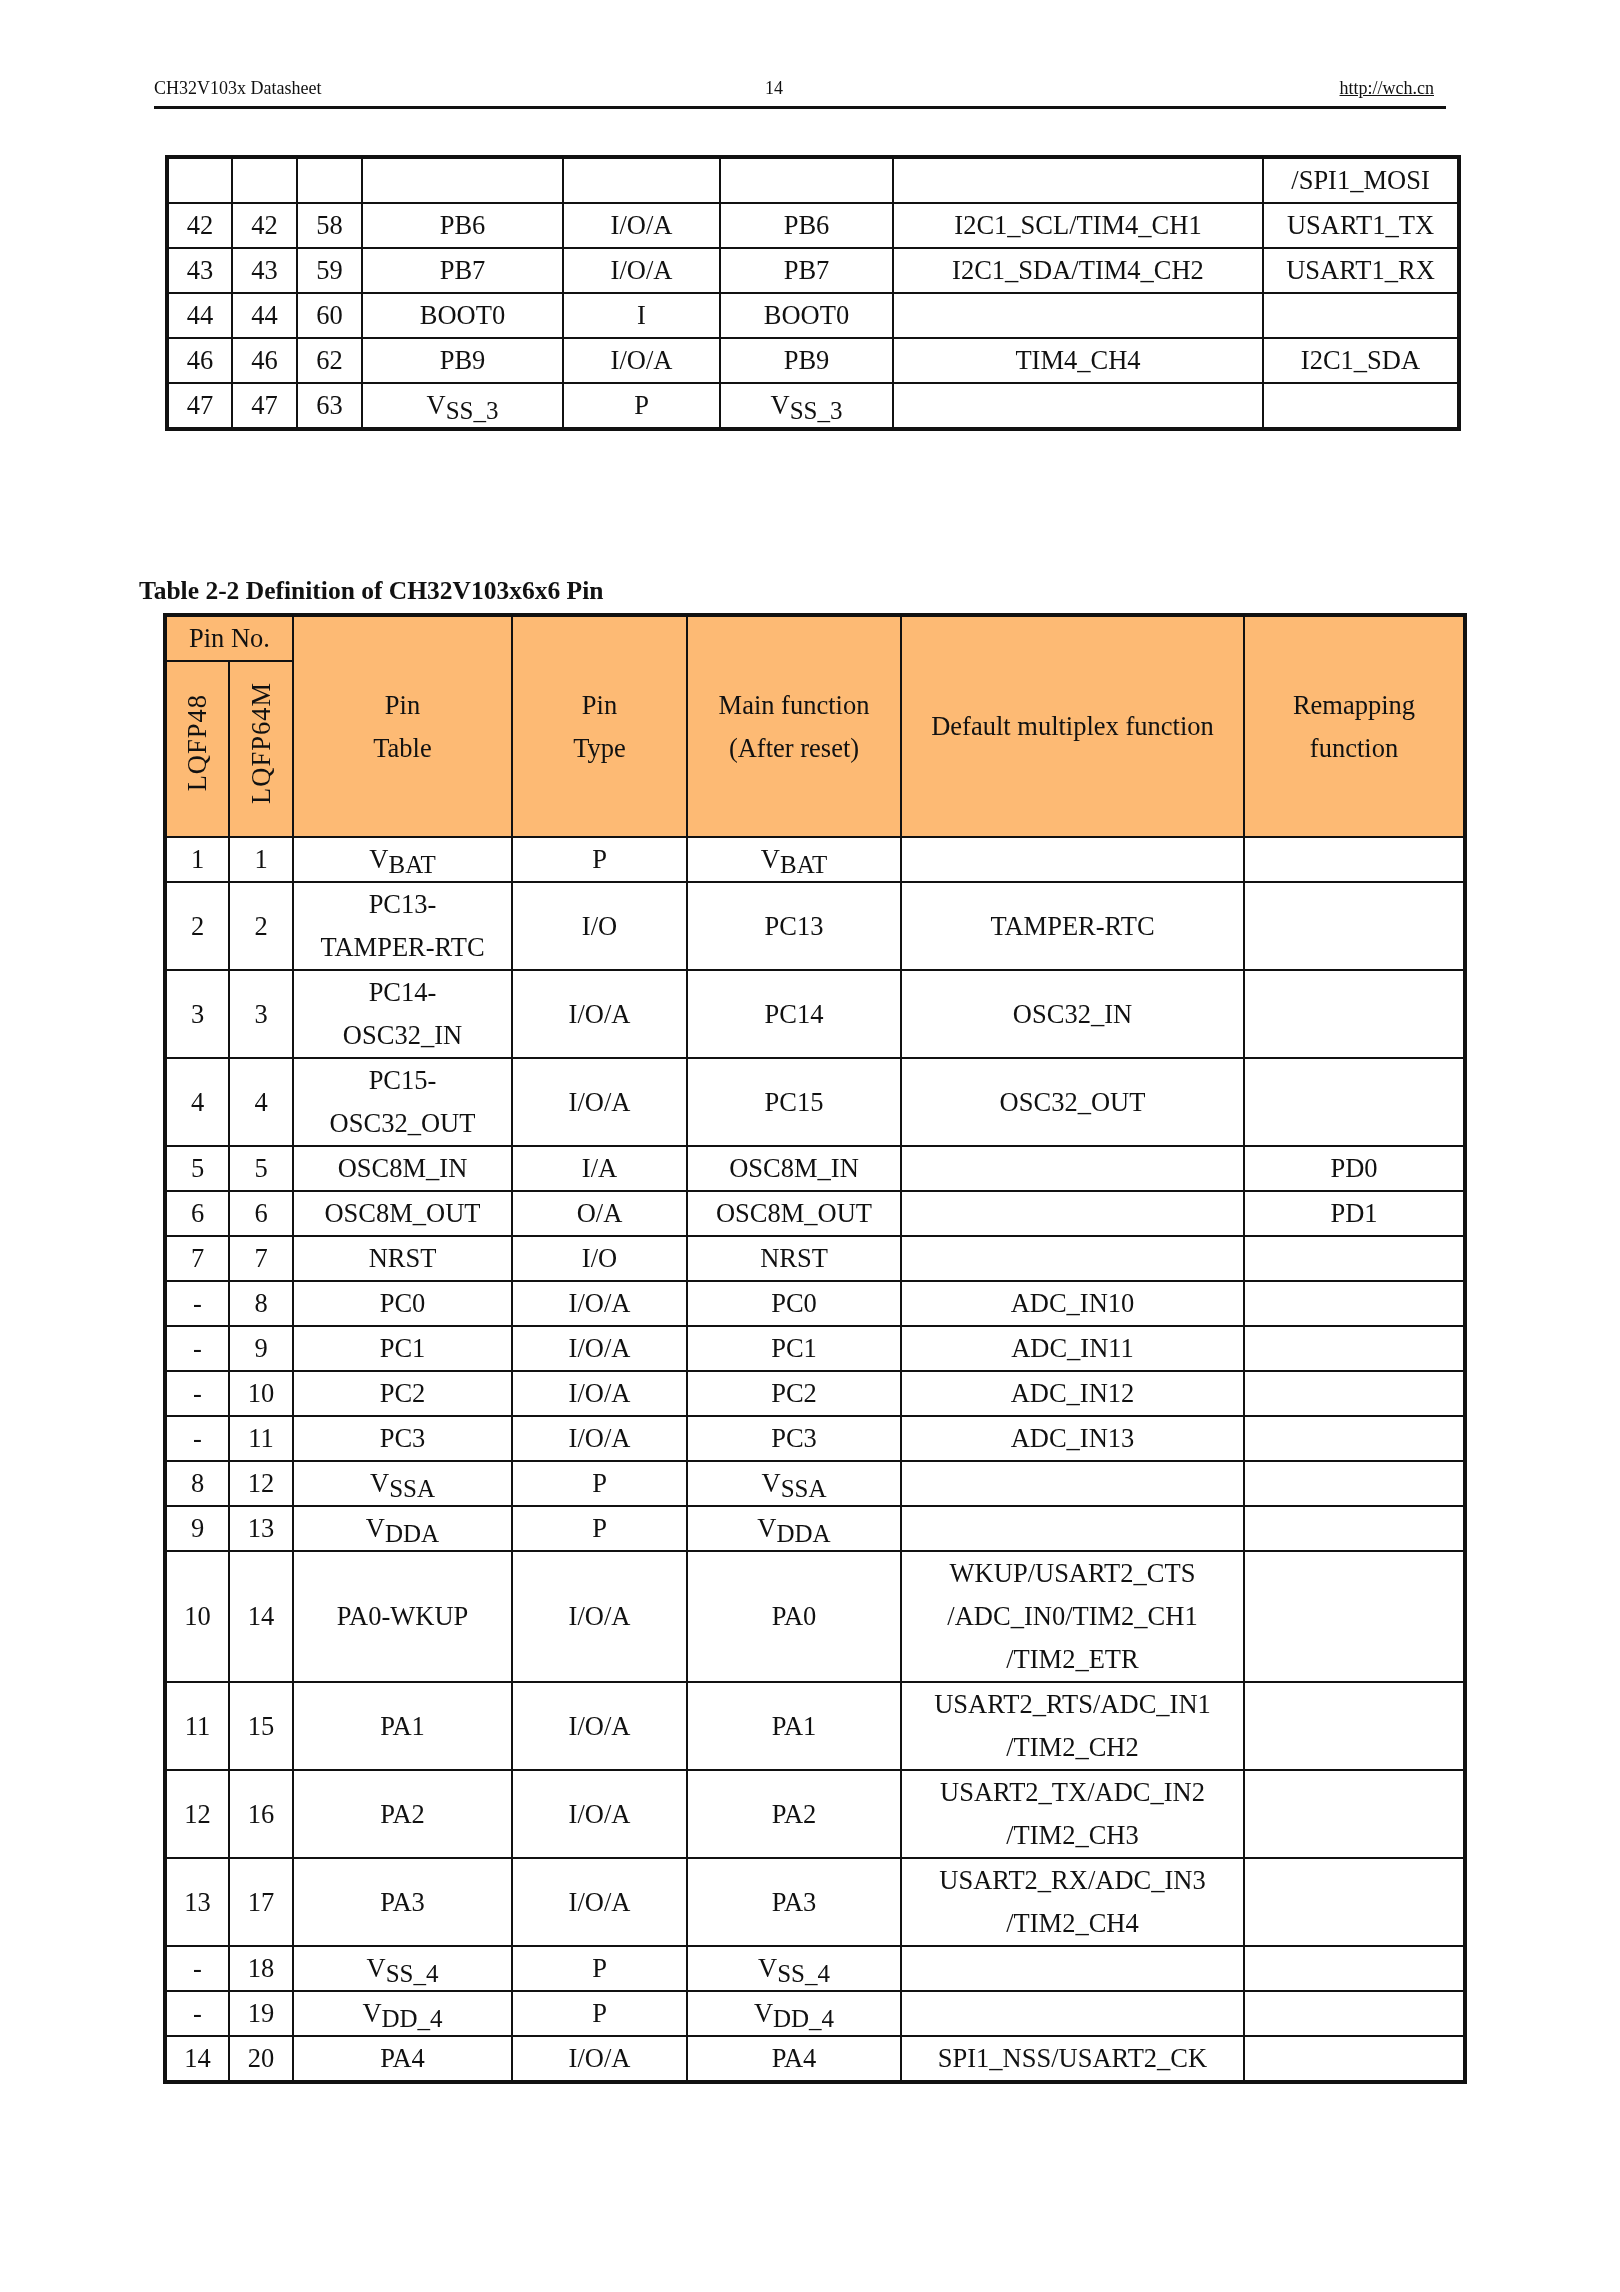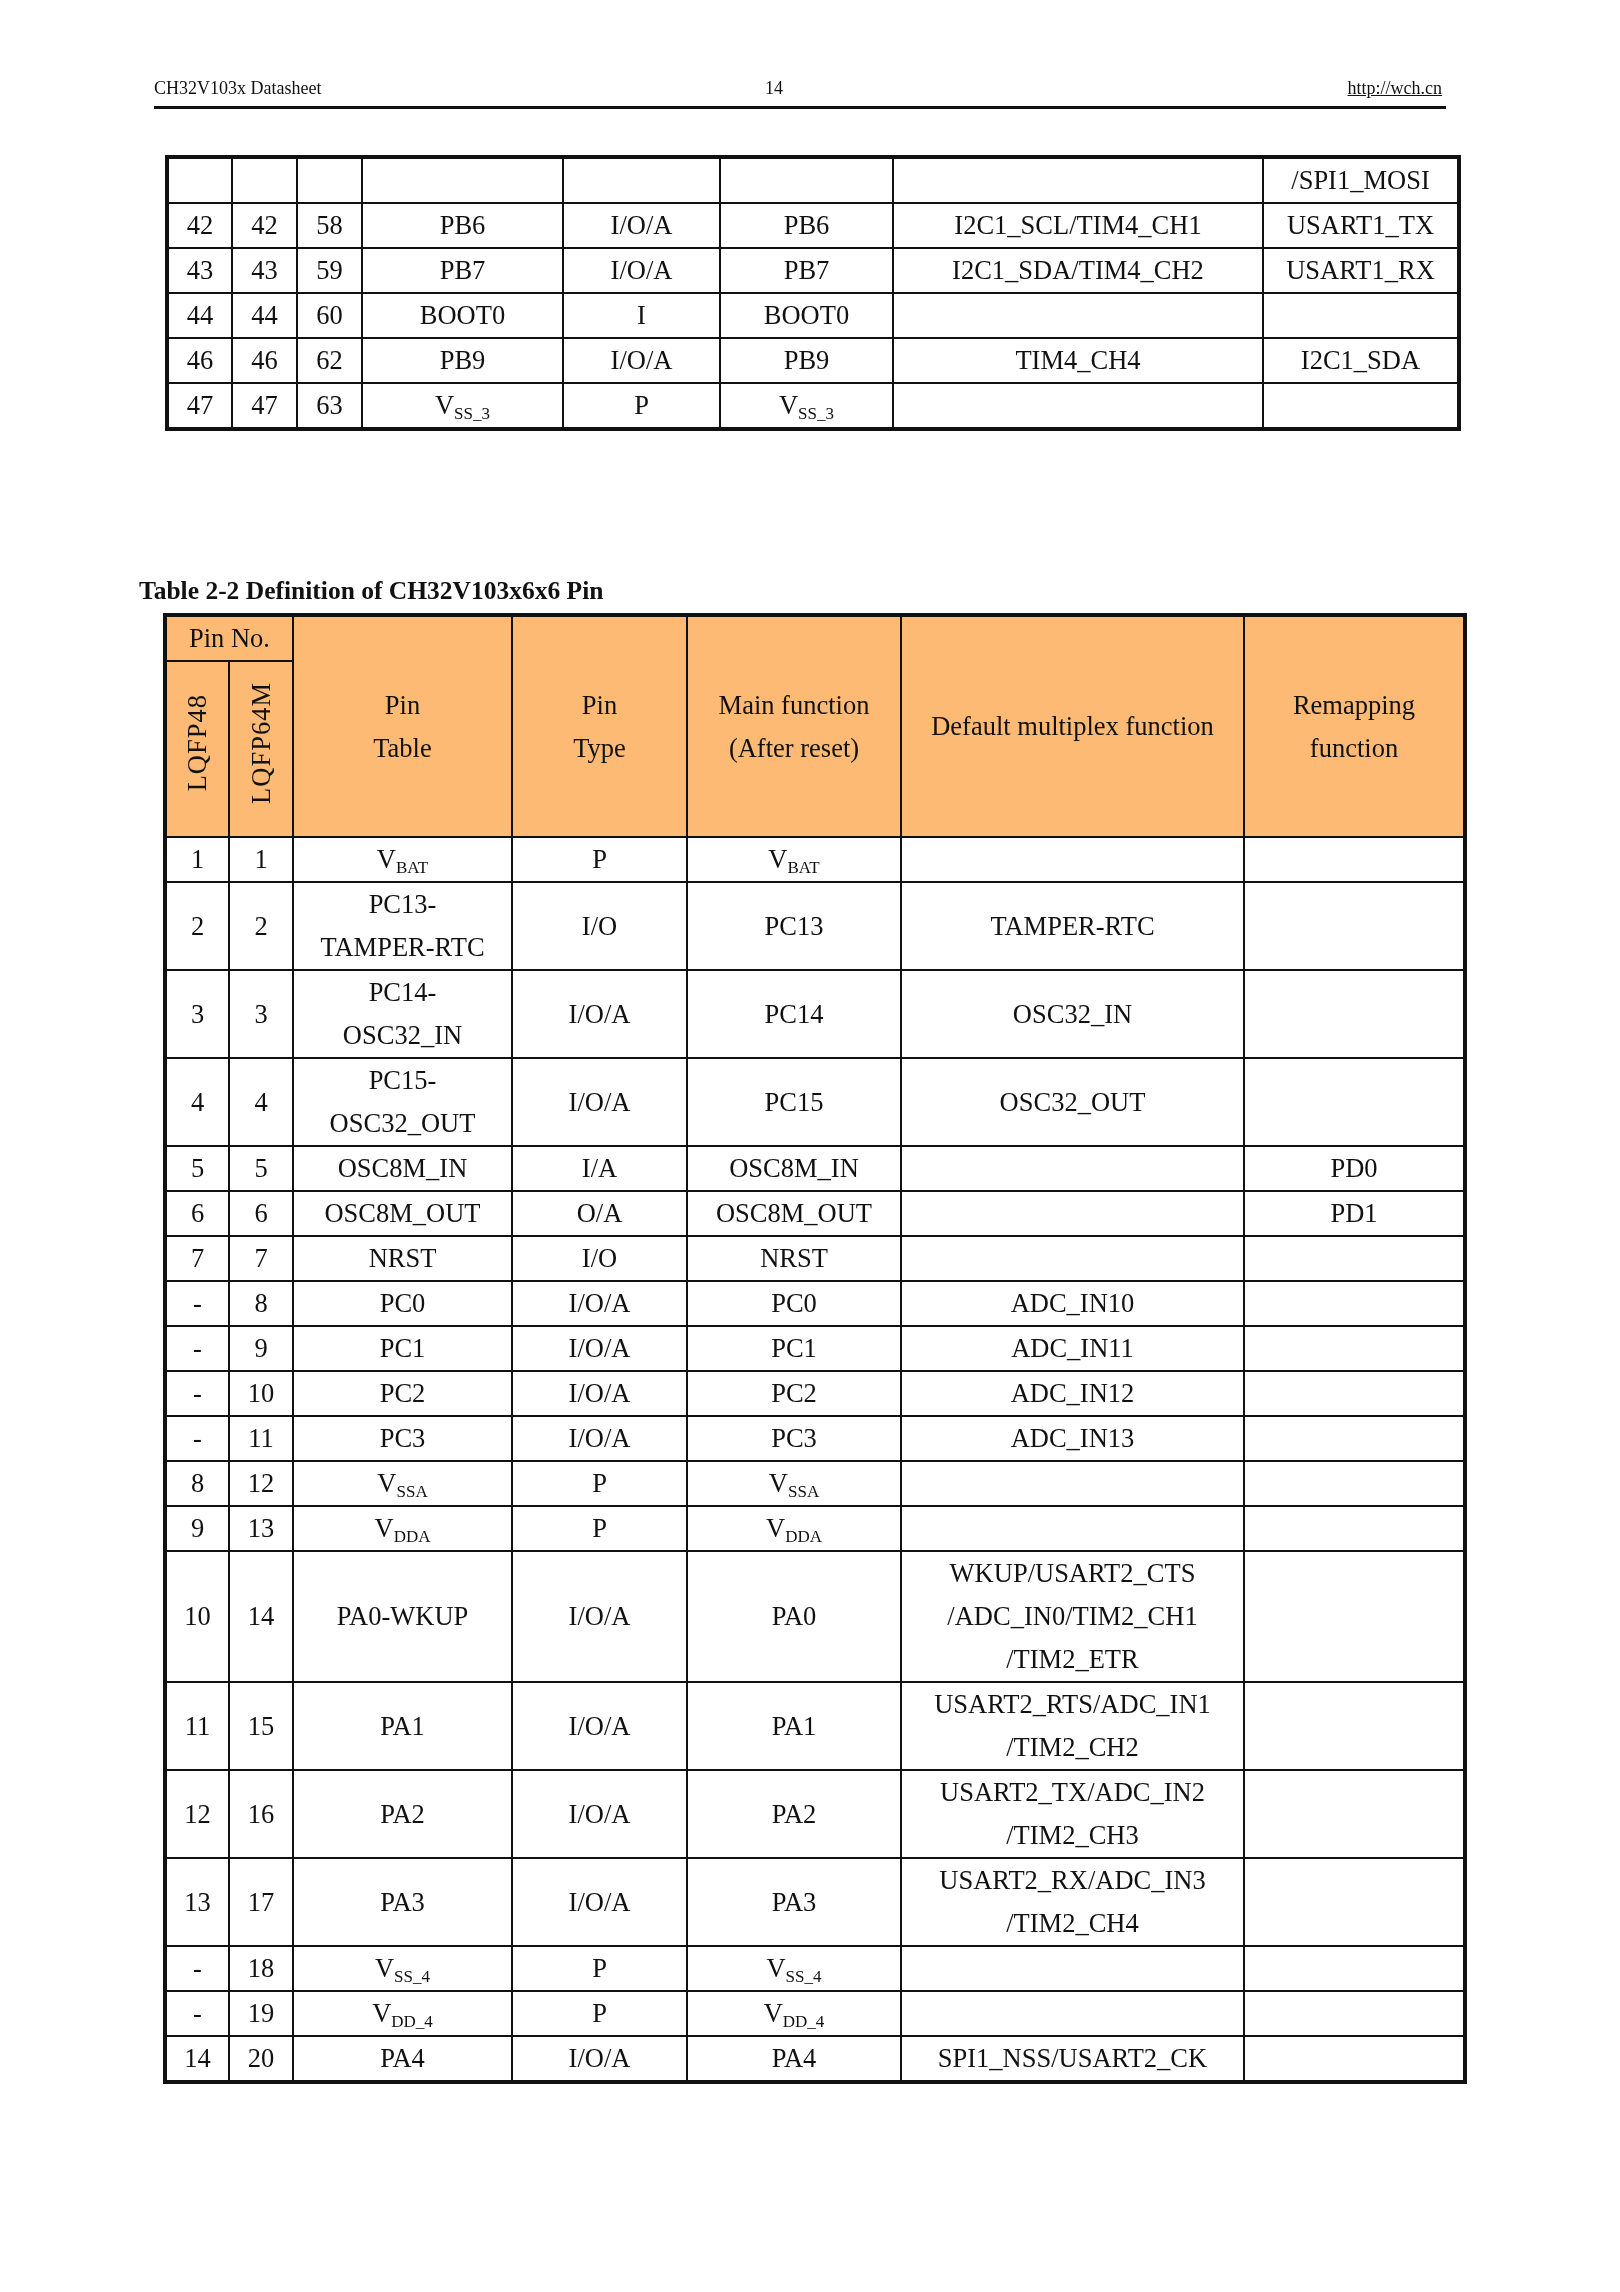--- a/index.html
+++ b/index.html
@@ -1,32 +1,32 @@
 <!DOCTYPE html>
 <html><head>
 <meta charset="utf-8">
 <style>
   html, body { margin:0; padding:0; background:#ffffff; }
   body { width:1620px; height:2293px; position:relative; font-family:"Liberation Serif", serif; color:#111; }
   .hdr { position:absolute; left:154px; top:76px; width:1292px; height:33px; font-size:18px; }
   .hdr .l { position:absolute; left:0; top:2px; }
   .hdr .c { position:absolute; left:611px; top:2px; }
-  .hdr .r { position:absolute; right:4px; top:2px; text-decoration:underline; }
+  .hdr .r { position:absolute; right:12px; top:2px; text-decoration:underline; }
   .hdr .rule { position:absolute; left:0; right:0; top:30px; height:2.9px; background:#111; }
   table { border-collapse:collapse; position:absolute; table-layout:fixed;margin-left:16px; }
   td, th { border:2.9px solid #111; text-align:center; vertical-align:middle; padding:0; font-size:26.5px; line-height:43px; font-weight:normal; }
   .t1 { left:149px; top:155px; border:4.9px solid #111; }
   .t1 td { height:39px; }
   .t2 { left:147px; top:613px; border:4.9px solid #111; }
   .t2 td { height:39px; }
   .t2 th { background:#fdba74; }
   .t2 .tall td { height:81px; }
   .t2 .tall3 td { height:125px; }
   .vert { writing-mode:vertical-rl; transform:rotate(180deg); display:inline-block; letter-spacing:1px; font-size:26.5px; line-height:29px; }
-  sub { font-size:17px; vertical-align:-4.9px; line-height:0; }
+  sub { font-size:25px; vertical-align:-4.9px; line-height:0; }
   .caption { position:absolute; left:139px; top:576px; font-size:25.5px; font-weight:bold;text-align:center; }
   .multi { line-height:43px; }
 </style>
 </head>
 <body>
 
 <div class="hdr">
   <span class="l">CH32V103x Datasheet</span>
   <span class="c">14</span>
   <span class="r">http://wch.cn</span>

